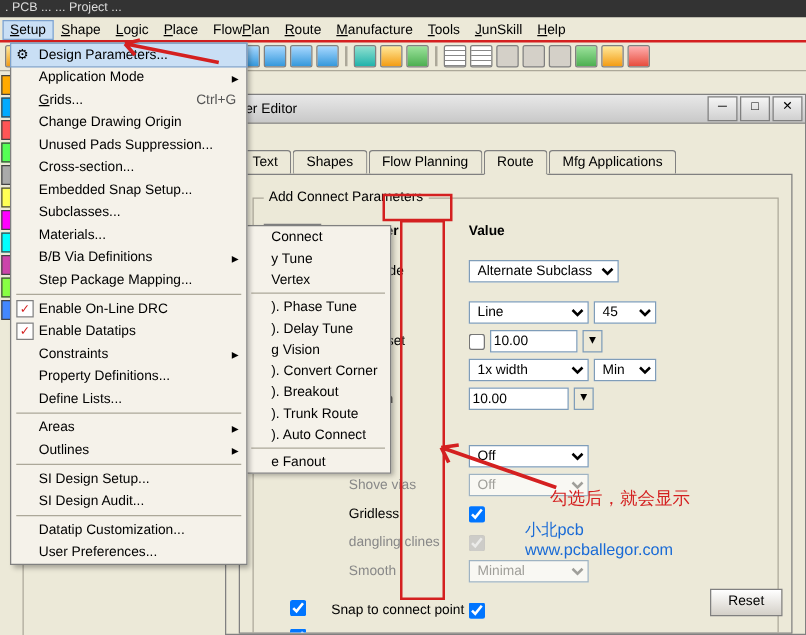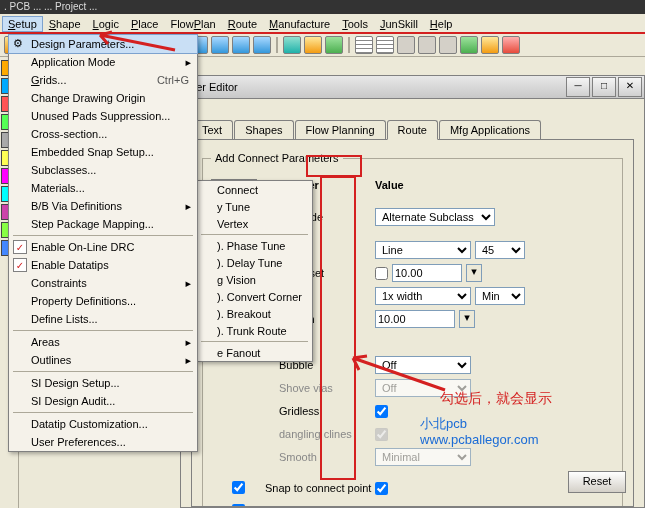--- a/index.html
+++ b/index.html
@@ -242,20 +242,23 @@
       </div>
   <div class="mi">
         <span>). Convert Corner</span>
       </div>
   <div class="mi">
         <span>). Breakout</span>
       </div>
   <div class="mi">
         <span>). Trunk Route</span>
       </div>
+  <div class="mi">
+        <span>). Auto Connect</span>
+      </div>
   <div class="sep"></div>
   <div class="mi">
         <span>e Fanout</span>
       </div>
 </div>
 
 <div class="editor">
   <div class="editor-title">
     <span>eter Editor</span>
     <div class="wbtns">

